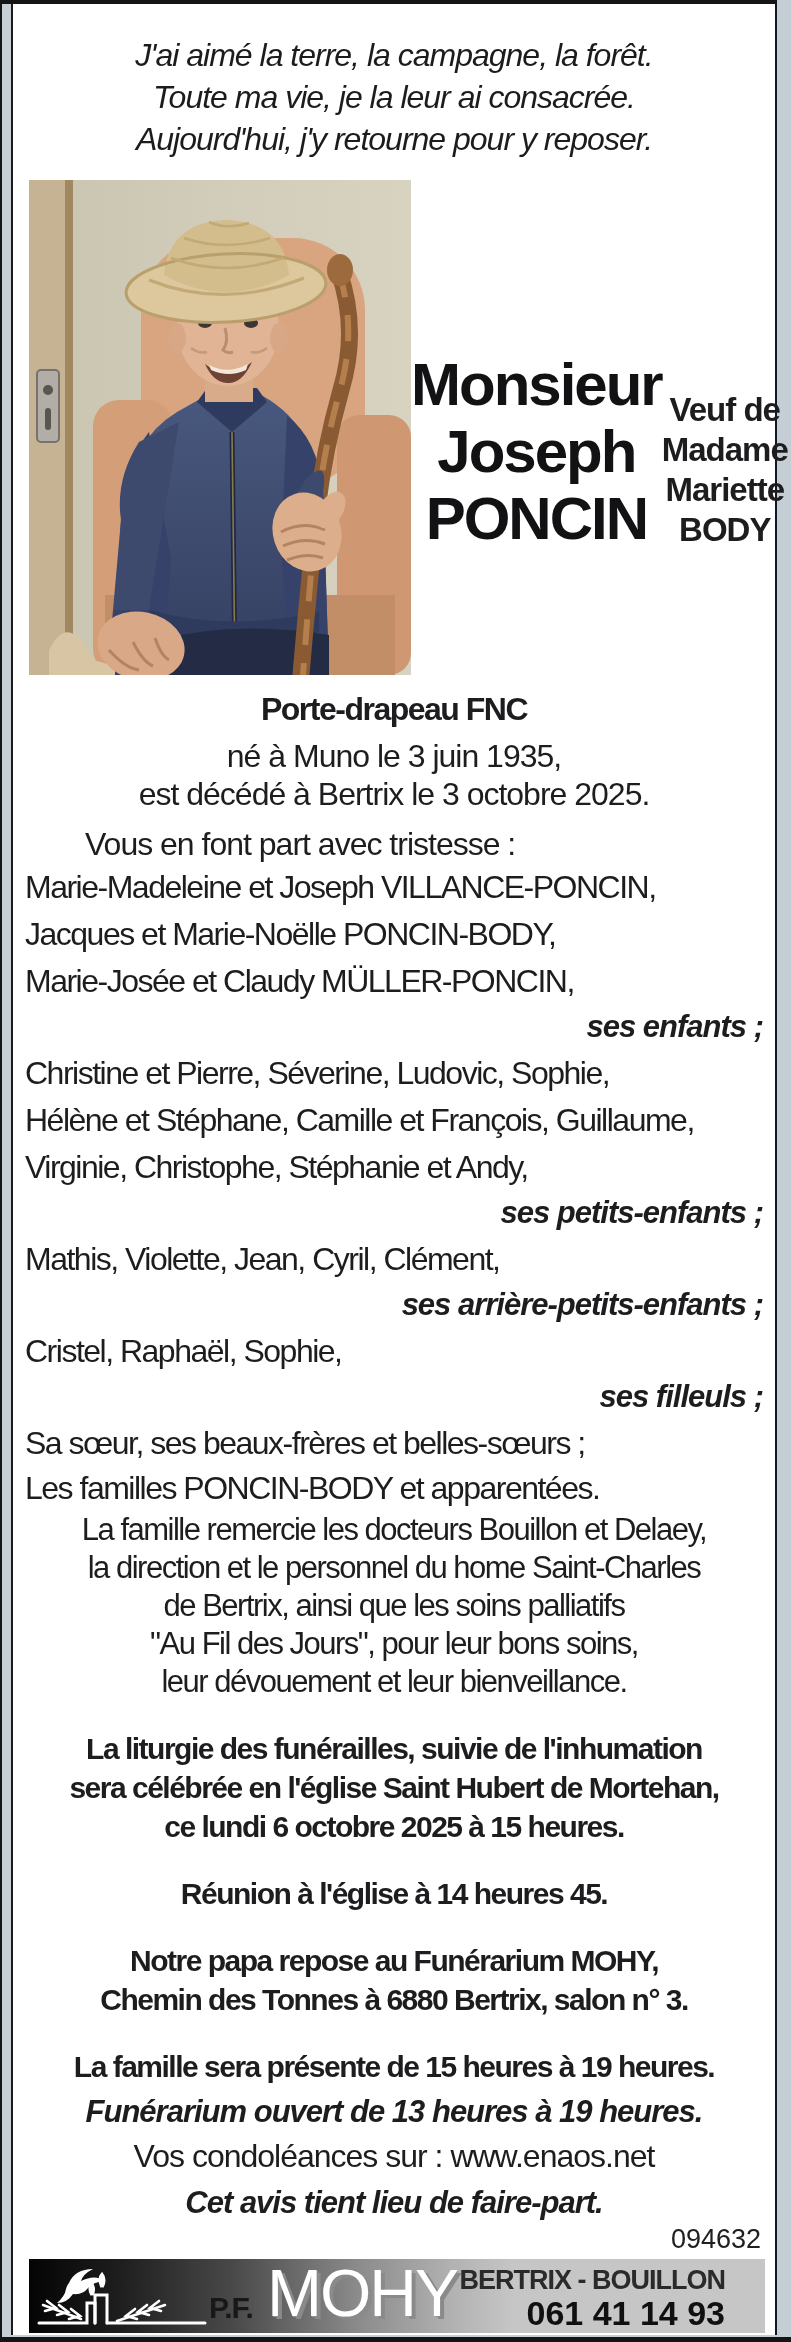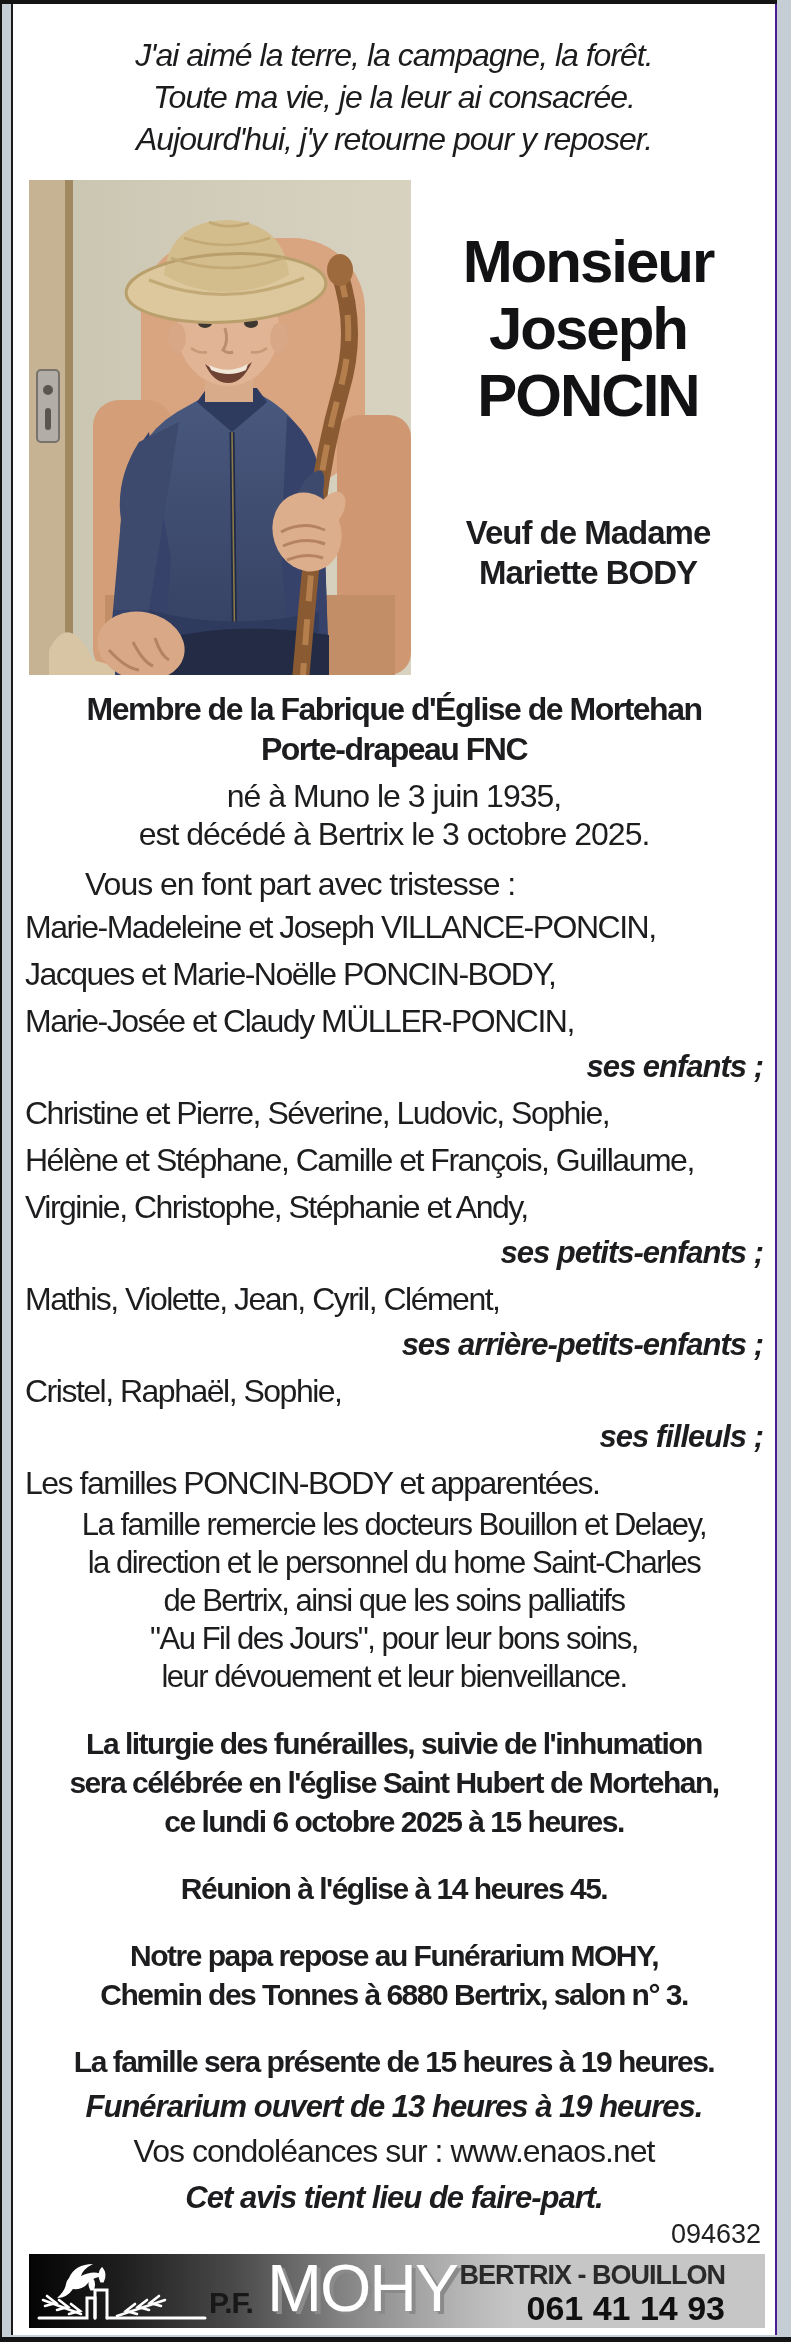--- a/index.html
+++ b/index.html
@@ -13,29 +13,29 @@
   }
   .edge-left{position:absolute;left:0;top:0;width:2px;height:100%;background:#141414;}
   .bar-top{position:absolute;left:0;top:0;width:777px;height:4px;background:#141414;}
   .bar-bottom{position:absolute;left:0;bottom:0;width:791px;height:5px;background:#141414;}
   .card{
     position:absolute;left:11px;top:4px;
     width:766px;height:2331px;
     box-sizing:border-box;
     background:#ffffff;
     border-left:2px solid #1a1a1a;
-    border-right:2px solid #4c1d95;
+    border-right:2px solid #0f172a;
     display:flex;flex-direction:column;
     padding:0 10px;
   }
   
   .quote{margin-top:30px;text-align:center;font-style:italic;font-size:32px;line-height:42px;letter-spacing:-1px;color:#1c1c1e;}
   .photo-row{margin-top:20px;display:flex;}
   .photo{width:382px;height:495px;flex:0 0 auto;margin-left:6px;}
-  .id-col{flex:1;display:flex;flex-direction:column;align-items:center;}
+  .id-col{flex:1;display:flex;flex-direction:row;align-items:center;}
   .id-name{margin-top:48px;text-align:center;font-weight:800;font-size:60px;line-height:67px;letter-spacing:-2px;color:#121214;}
   .id-widow{margin-top:84px;text-align:center;font-weight:700;font-size:33px;line-height:40px;letter-spacing:-1px;}
   .membership{margin-top:14px;text-align:center;font-weight:700;font-size:32px;line-height:40px;letter-spacing:-1.5px;}
   .dates{margin-top:8px;text-align:center;font-size:32px;line-height:38px;letter-spacing:-1px;}
   .intro{margin-top:12px;font-size:32px;line-height:38px;letter-spacing:-1px;padding-left:62px;}
   .names{font-size:32px;line-height:45px;letter-spacing:-1.5px;padding-left:2px;margin-top:2px;}
   .relation{font-size:31px;line-height:45px;font-weight:700;font-style:italic;text-align:right;padding-right:2px;letter-spacing:-1px;}
   .others{margin-top:2px;font-size:32px;line-height:45px;letter-spacing:-1.5px;padding-left:2px;}
   .thanks{text-align:center;font-size:31px;line-height:38px;letter-spacing:-1.5px;}
   .bold-block{margin-top:28px;text-align:center;font-weight:700;font-size:30px;line-height:39px;letter-spacing:-1.5px;}
@@ -171,21 +171,20 @@
           <div>PONCIN</div>
         </div>
         <div class="id-widow">
           <div>Veuf de Madame</div>
           <div>Mariette BODY</div>
         </div>
       </div>
     </div>
 
     <div class="membership">
-      <div>Membre de la Fabrique d'Église de Mortehan</div>
       <div>Porte-drapeau FNC</div>
     </div>
 
     <div class="dates">
       <div>né à Muno le 3 juin 1935,</div>
       <div>est décédé à Bertrix le 3 octobre 2025.</div>
     </div>
 
     <div class="intro">Vous en font part avec tristesse :</div>
 
@@ -204,20 +203,21 @@
     <div>
       <div class="names">Mathis, Violette, Jean, Cyril, Clément,</div>
       <div class="relation">ses arrière-petits-enfants ;</div>
     </div>
     <div>
       <div class="names">Cristel, Raphaël, Sophie,</div>
       <div class="relation">ses filleuls ;</div>
     </div>
 
     <div class="others">
+      <div>Sa sœur, ses beaux-frères et belles-sœurs ;</div>
       <div>Les familles PONCIN-BODY et apparentées.</div>
     </div>
 
     <div class="thanks">
       <div>La famille remercie les docteurs Bouillon et Delaey,</div>
       <div>la direction et le personnel du home Saint-Charles</div>
       <div>de Bertrix, ainsi que les soins palliatifs</div>
       <div>"Au Fil des Jours", pour leur bons soins,</div>
       <div>leur dévouement et leur bienveillance.</div>
     </div>

